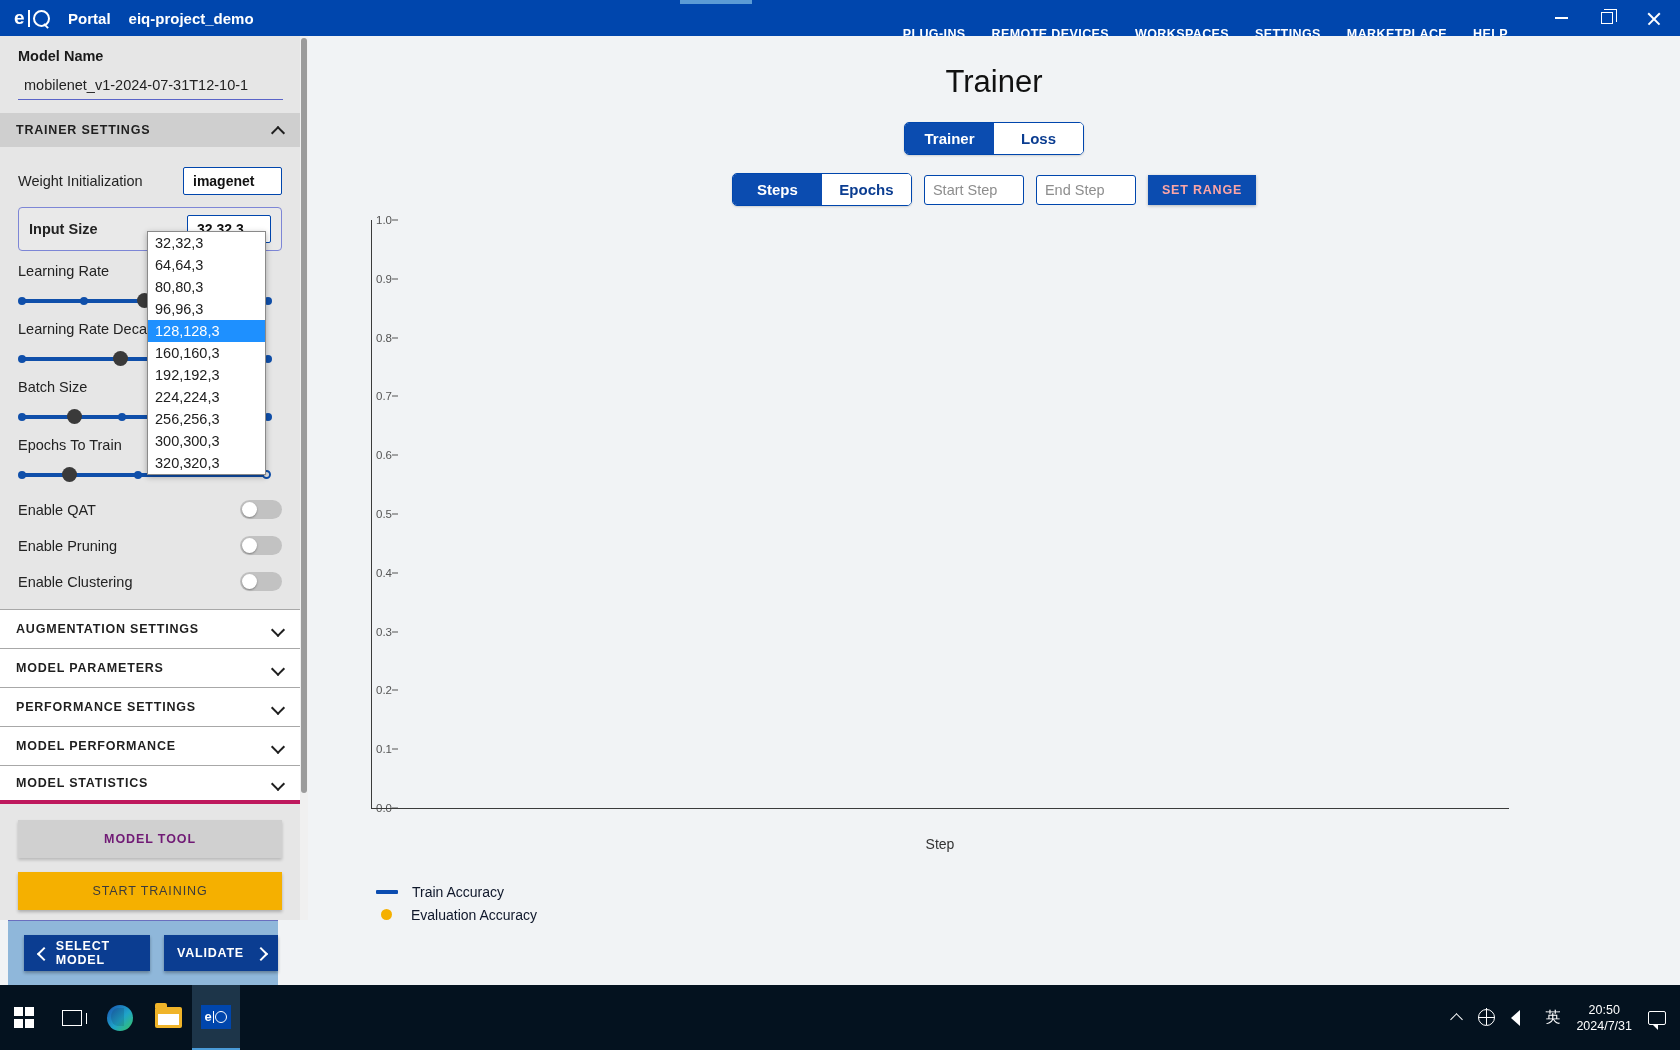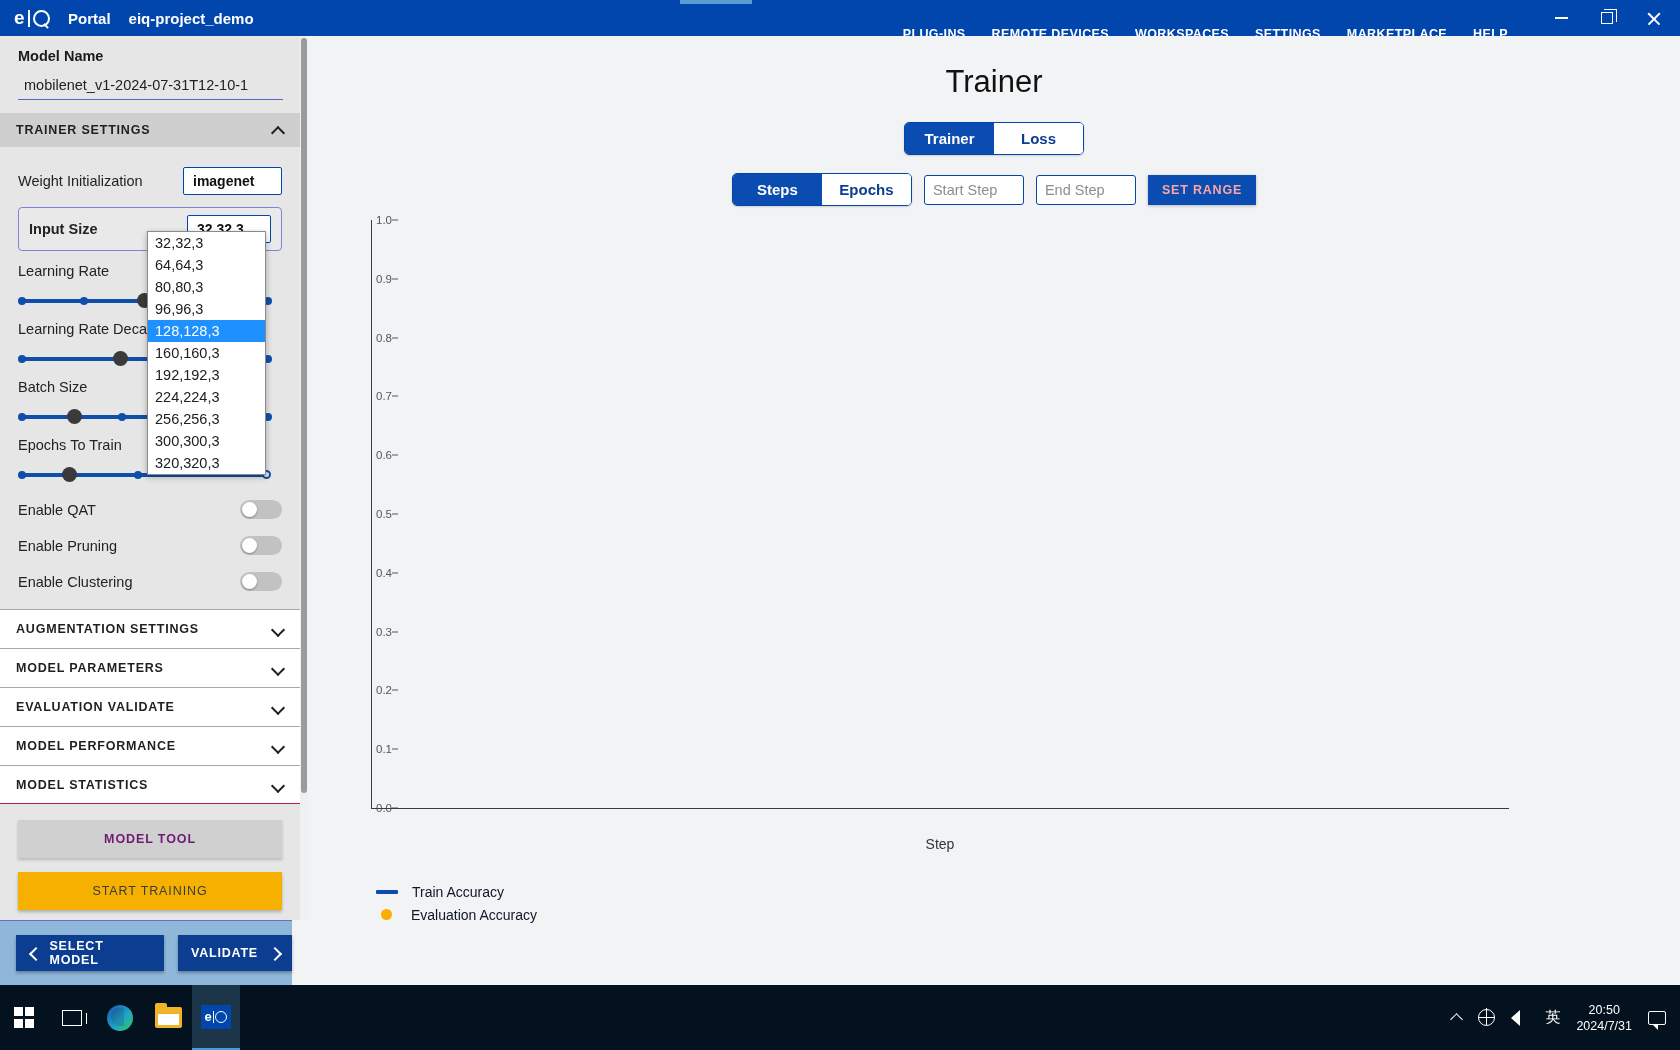--- a/index.html
+++ b/index.html
@@ -117,37 +117,37 @@
     position:absolute; left:2px; top:2px; width:15px; height:15px; border-radius:50%;
     background:#fff; box-shadow: 0 1px 2px rgba(0,0,0,.35);
   }
 
   .acc-list { margin-top: 18px; }
   .acc-item {
     height: 39px; background: #fff; border-top: 1px solid #a8a8a8;
     display:flex; align-items:center; padding: 0 16px;
     font-size: 12.5px; font-weight: 700; letter-spacing: .8px; color: #1f1f1f;
   }
-  .acc-item:last-child { border-bottom: 1px solid #be185d; }
+  .acc-item:last-child { border-bottom: 4px solid #be185d; }
   .acc-item .chev { margin-left: auto; }
 
   .tool-btn {
     margin: 16px 18px 0 18px; height: 38px; background: #d0d0d0; color: #701a75;
     display:flex; align-items:center; justify-content:center; font-size: 12.5px;
     font-weight: 700; letter-spacing: .9px; box-shadow: 0 2px 3px rgba(0,0,0,.2);
   }
   .train-btn {
     margin: 14px 18px 0 18px; height: 38px; background: #f5b000; color: #3b3b3b;
     display:flex; align-items:center; justify-content:center; font-size: 12.5px;
     font-weight: 400; letter-spacing: .9px; box-shadow: 0 2px 3px rgba(0,0,0,.25);
   }
 
   
   .bottombar {
-    position: absolute; top: 920px; left: 0; width: 292px; height: 65px;
+    position: absolute; top: 920px; left: 8px; width: 270px; height: 65px;
     background: #8fb7da; border-top: 1.5px solid #6a6fbf; display:flex; align-items:center;
     gap: 14px; padding-left: 16px;
   }
   .navbtn {
     height: 36px; background: #0b3d91; color: #fff; display:flex; align-items:center;
     font-size: 12.5px; font-weight: 700; letter-spacing: .8px;
     box-shadow: 0 2px 3px rgba(0,0,0,.3); padding: 0 13px; gap: 12px;
   }
   .arrow { width:9px; height:9px; position:relative; display:inline-block; }
   .arrow.left::after {
@@ -406,21 +406,21 @@
       <div class="acc-list">
         <div class="acc-item">
           <span>AUGMENTATION SETTINGS</span>
           <span class="chev"></span>
         </div>
         <div class="acc-item">
           <span>MODEL PARAMETERS</span>
           <span class="chev"></span>
         </div>
         <div class="acc-item">
-          <span>EVALUATION VALIDATE</span>
+          <span>PERFORMANCE SETTINGS</span>
           <span class="chev"></span>
         </div>
         <div class="acc-item">
           <span>MODEL PERFORMANCE</span>
           <span class="chev"></span>
         </div>
         <div class="acc-item">
           <span>MODEL STATISTICS</span>
           <span class="chev"></span>
         </div>

